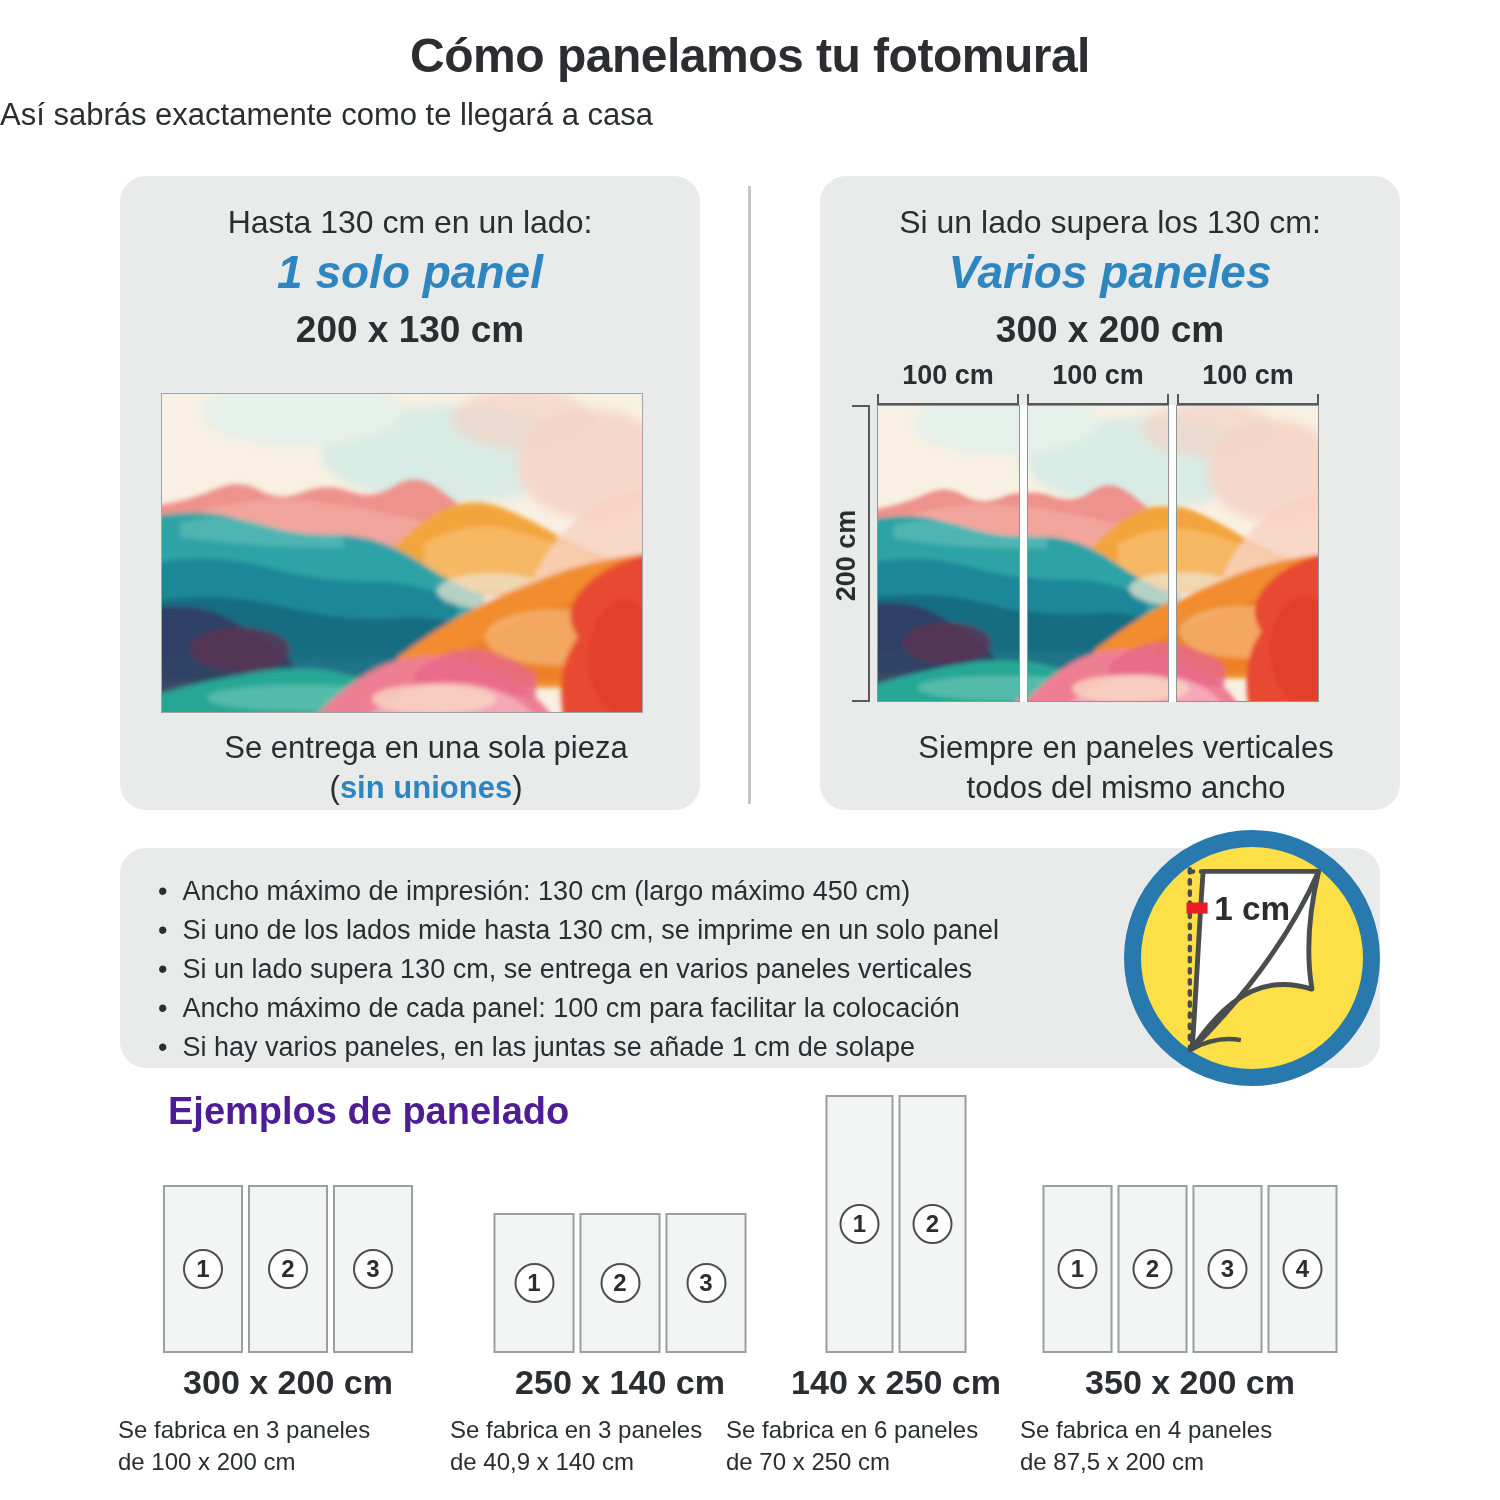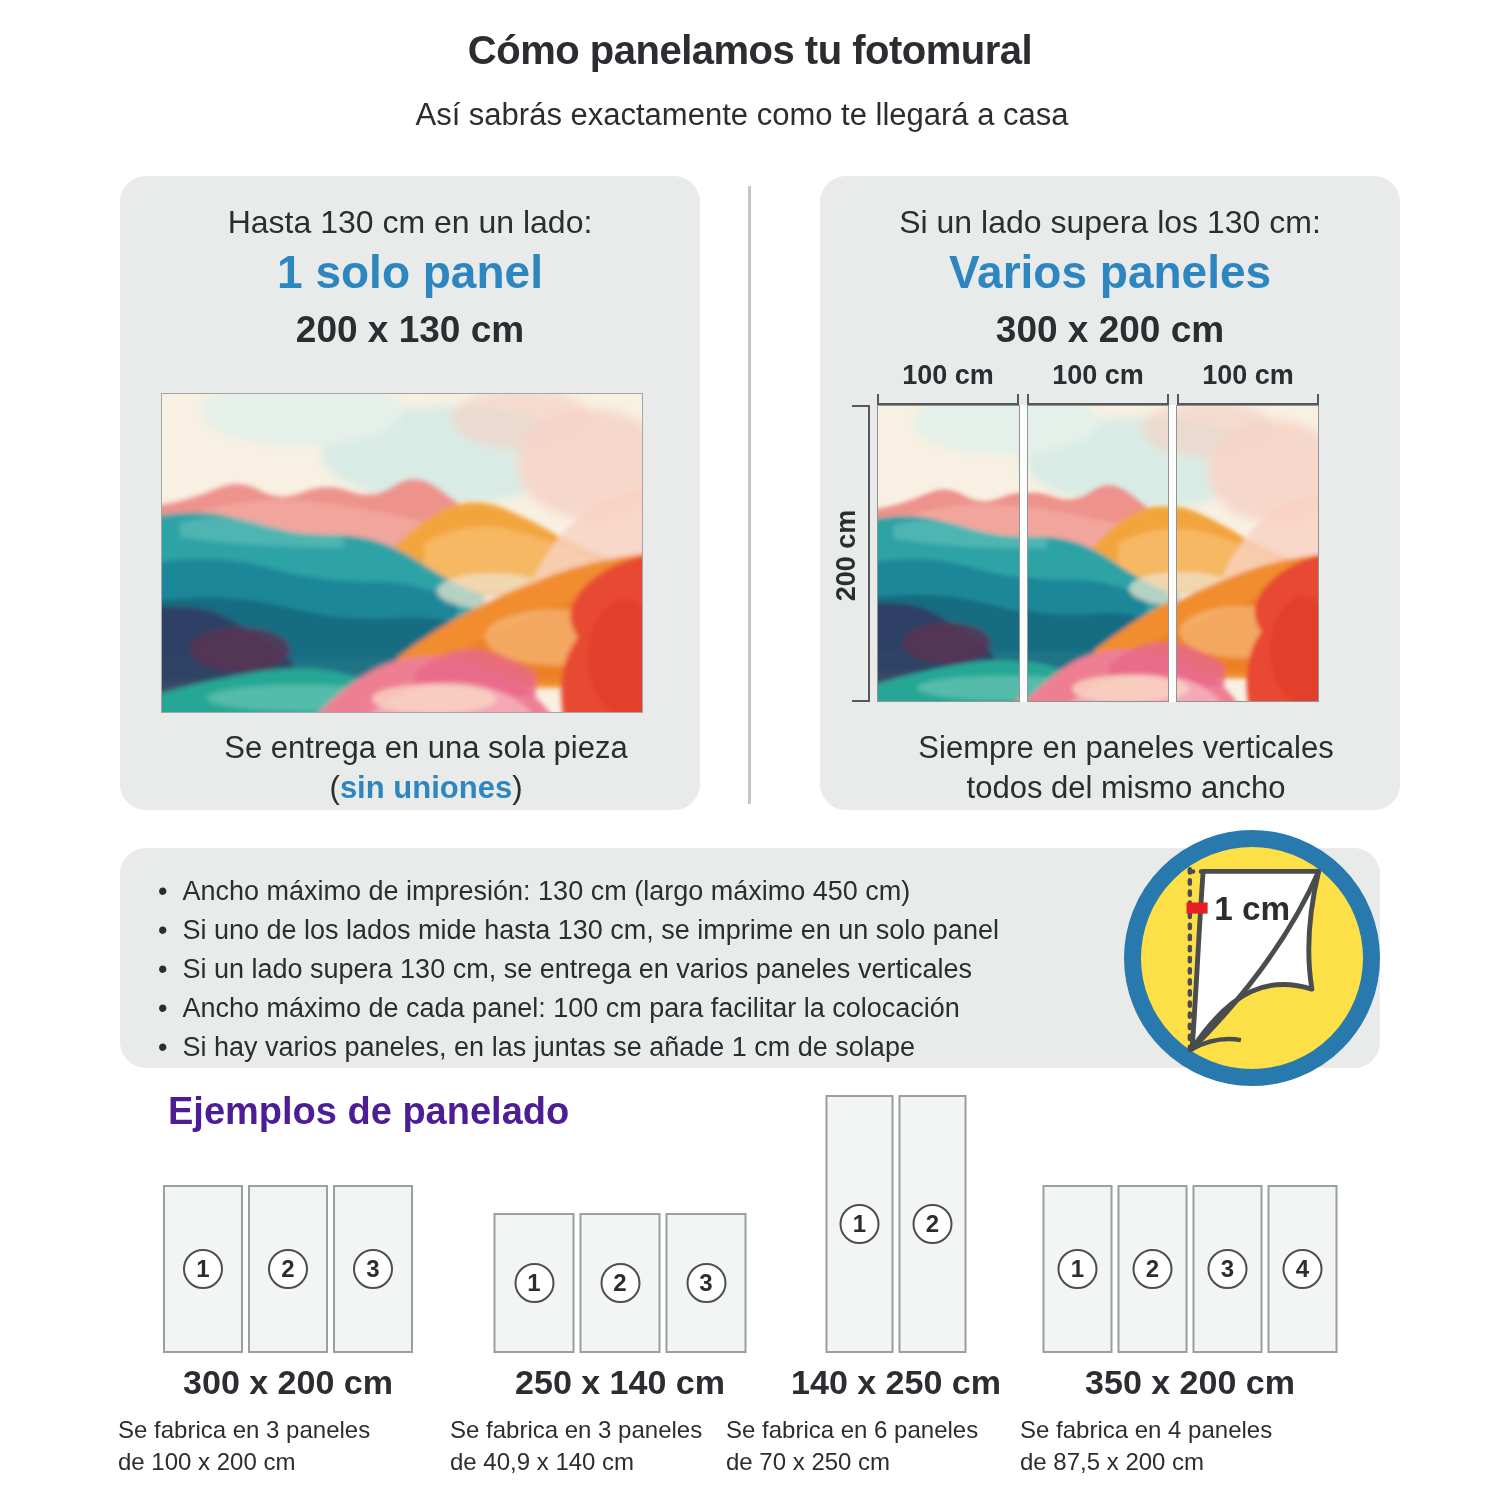--- a/index.html
+++ b/index.html
@@ -3,29 +3,29 @@
 <meta charset="utf-8">
 <style>
   html,body{margin:0;padding:0;}
   body{
     width:1500px;height:1500px;position:relative;overflow:hidden;
     background:#ffffff;color:#2b2d30;
     font-family:"Liberation Sans","DejaVu Sans",sans-serif;
   }
   .abs{position:absolute;}
   
-  .title{top:28px;left:0;right:0;text-align:center;font-size:40px;font-weight:bold;letter-spacing:-0.5px;}
-  .subtitle{top:97px;left:0;right:16px;text-align:center;font-size:31px;}
+  .title{top:28px;left:0;right:0;text-align:center;font-size:48px;font-weight:bold;letter-spacing:-0.5px;}
+  .subtitle{top:97px;left:0;right:16px;text-align:left;font-size:31px;}
   
   .card{top:176px;width:580px;height:634px;background:#e9ebeb;border-radius:26px;text-align:center;}
   .card-left{left:120px;}
   .card-right{left:820px;}
   .divider{left:748px;top:186px;width:3px;height:618px;background:#c3c7c7;}
   .cond{margin-top:28px;font-size:32px;font-weight:normal;}
-  .result{margin-top:4px;font-size:46px;font-weight:bold;color:#2e86c1;}
+  .result{margin-top:4px;font-size:46px;font-weight:bold;color:#2e86c1;font-style:italic;}
   .size{margin-top:10px;font-size:37px;font-weight:bold;}
   .artwork{left:41px;top:217px;width:480px;height:318px;border:1px solid #a0a5a5;background:#f8f0e2;}
   .artwork svg{display:block;width:100%;height:100%;}
   .card-caption{top:552px;left:16px;width:100%;font-size:31px;line-height:40px;}
   .blue{color:#2e86c1;font-weight:bold;}
   
   .w-label{top:184px;width:142px;text-align:center;font-size:27px;font-weight:600;}
   .w-bracket{top:218px;width:142px;height:11px;border-bottom:2px solid #55595a;border-left:2px solid #55595a;border-right:2px solid #55595a;box-sizing:border-box;}
   .v-bracket{left:32px;top:229px;width:18px;height:297px;border-right:2px solid #55595a;border-top:2px solid #55595a;border-bottom:2px solid #55595a;box-sizing:border-box;}
   .h-label{left:-64px;top:364px;width:180px;text-align:center;font-size:27px;font-weight:600;transform:rotate(-90deg);}

